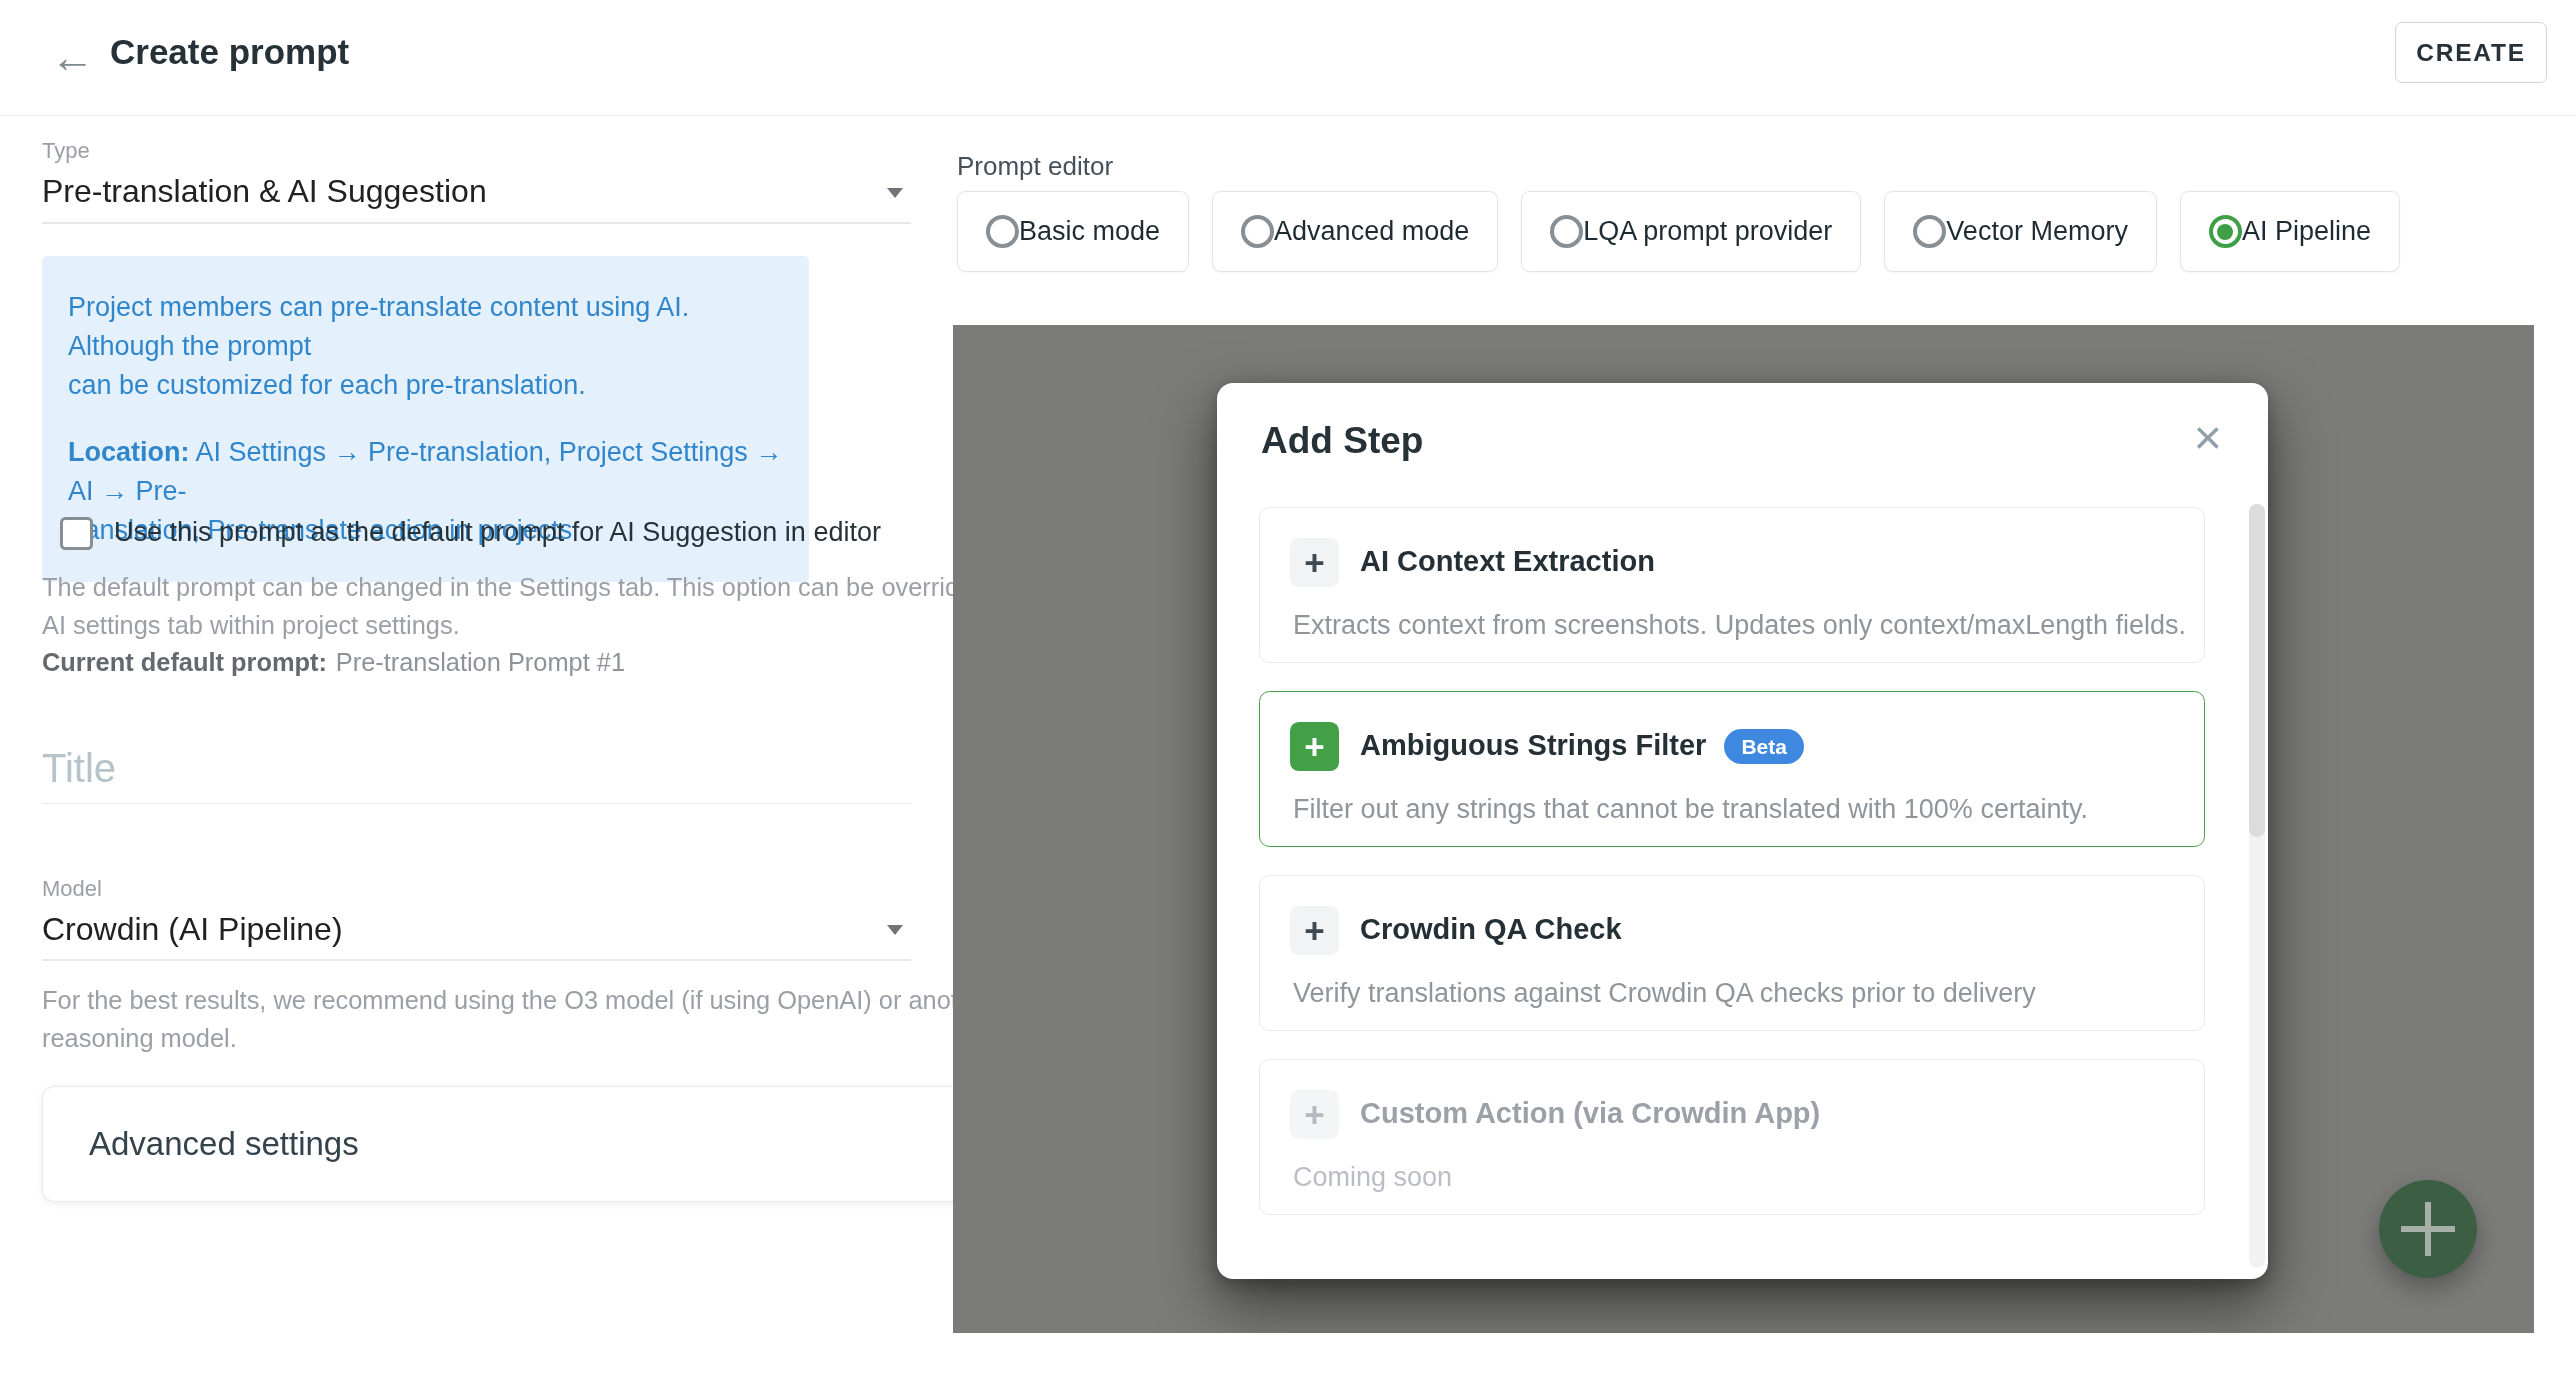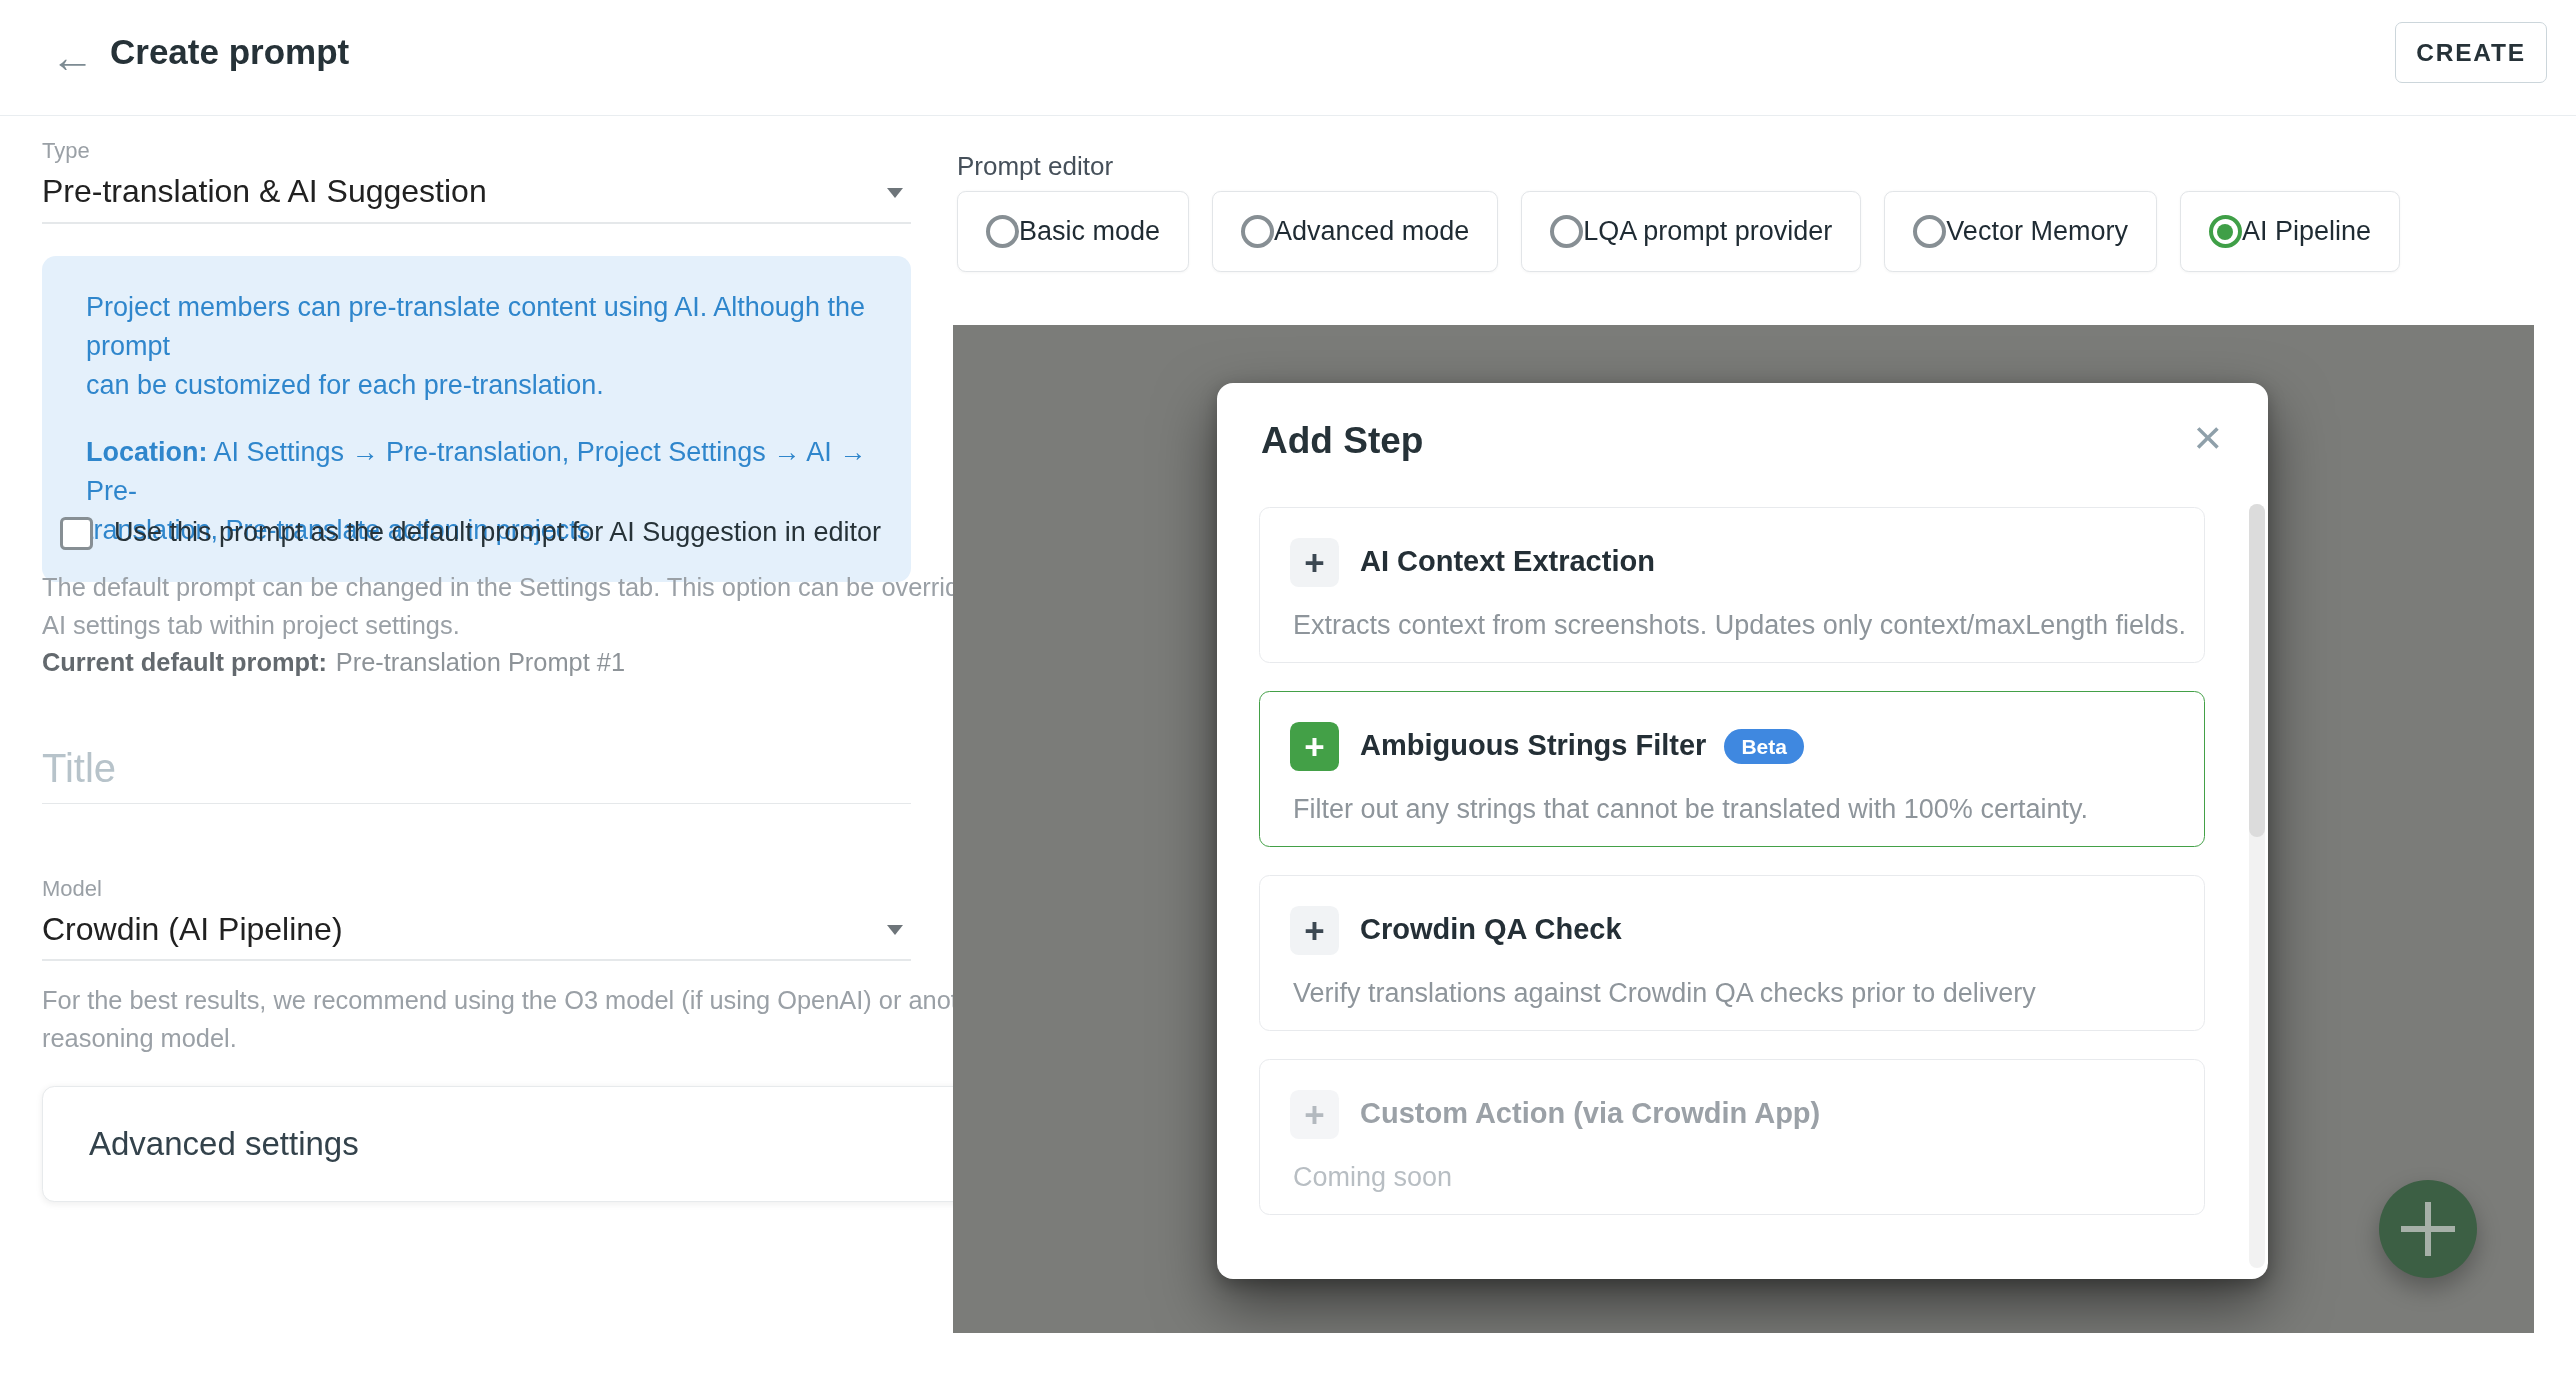--- a/index.html
+++ b/index.html
@@ -13,21 +13,21 @@
   .page-title{position:absolute;left:110px;top:32px;font-size:35px;font-weight:700;color:#263238;}
   .create-btn{position:absolute;left:2395px;top:22px;width:152px;height:61px;background:#fff;border:1.8px solid #ccd6db;border-radius:7px;
     font-size:24.5px;font-weight:700;letter-spacing:1.8px;color:#263238;display:flex;align-items:center;justify-content:center;cursor:pointer;}
 
   
   .field-label{position:absolute;left:42px;font-size:22px;color:#9aa0a6;}
   .select-value{position:absolute;left:42px;font-size:32px;color:#212121;}
   .select-caret{position:absolute;width:0;height:0;border-left:8.8px solid transparent;border-right:8.8px solid transparent;border-top:10.5px solid #6e757a;}
   .underline{position:absolute;left:42px;width:869px;height:1.8px;background:#e5e8ea;}
 
-  .infobox{position:absolute;left:42px;top:256px;width:869px;background:#e4f0fb;border-radius:14px;padding:32px 44px;}
+  .infobox{position:absolute;left:42px;top:256px;width:767px;background:#e4f0fb;border-radius:5px;padding:32px 26px;}
   .infobox p{margin:0;font-size:27px;line-height:39px;color:#2f86cc;white-space:pre-line;}
   .infobox .p1{margin-bottom:28px;}
   .infobox .loc-label{font-weight:700;}
 
   .cbx-row{position:absolute;left:60px;top:517px;display:flex;align-items:flex-start;gap:21px;cursor:pointer;}
   .cbx{width:33px;height:33px;border:3.5px solid #878f94;border-radius:5.3px;background:#fff;flex:none;}
   .cbx-label{font-size:27px;color:#263238;}
 
   .help-text{position:absolute;left:42px;font-size:25.4px;line-height:38px;color:#9aa0a6;white-space:pre-line;}
   .current-default{position:absolute;left:42px;top:648px;font-size:25.4px;color:#8d9398;}

